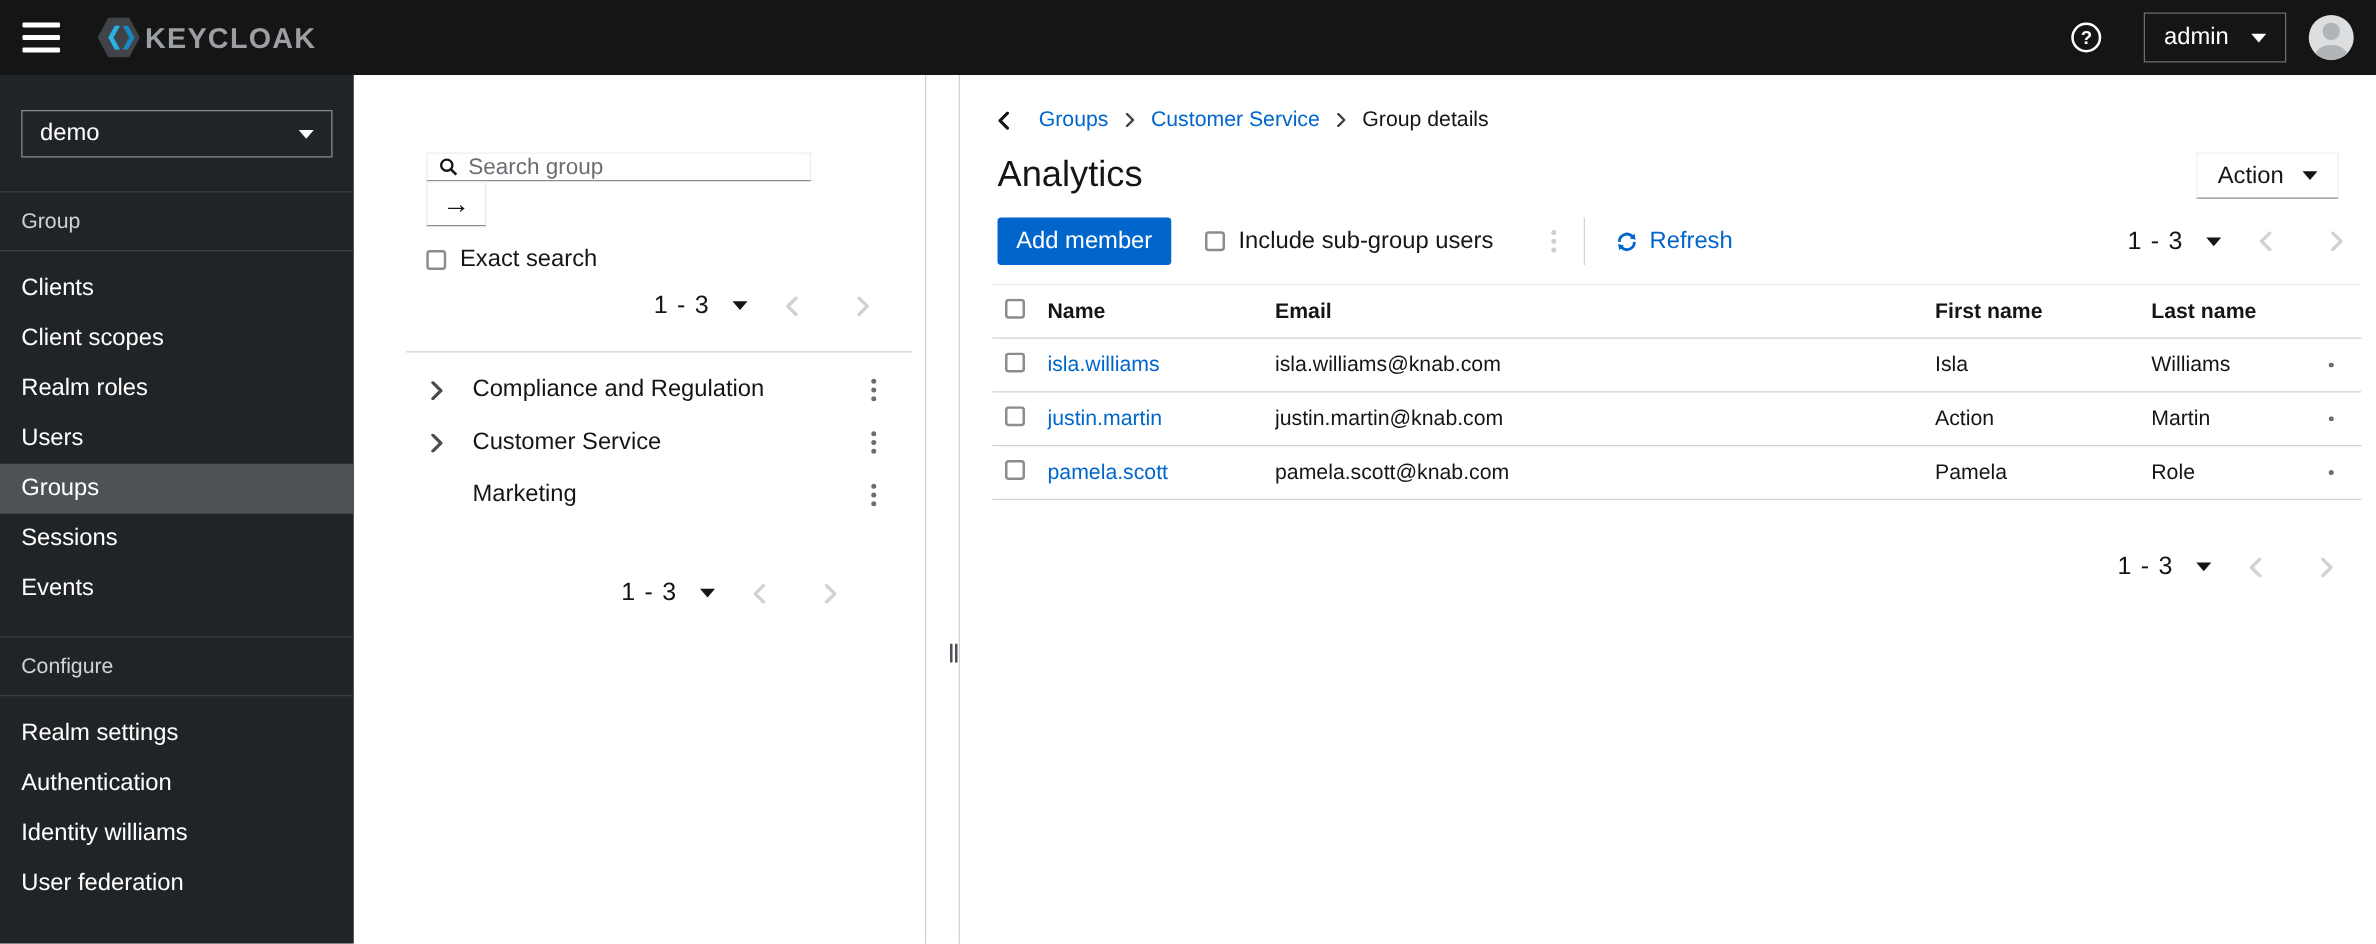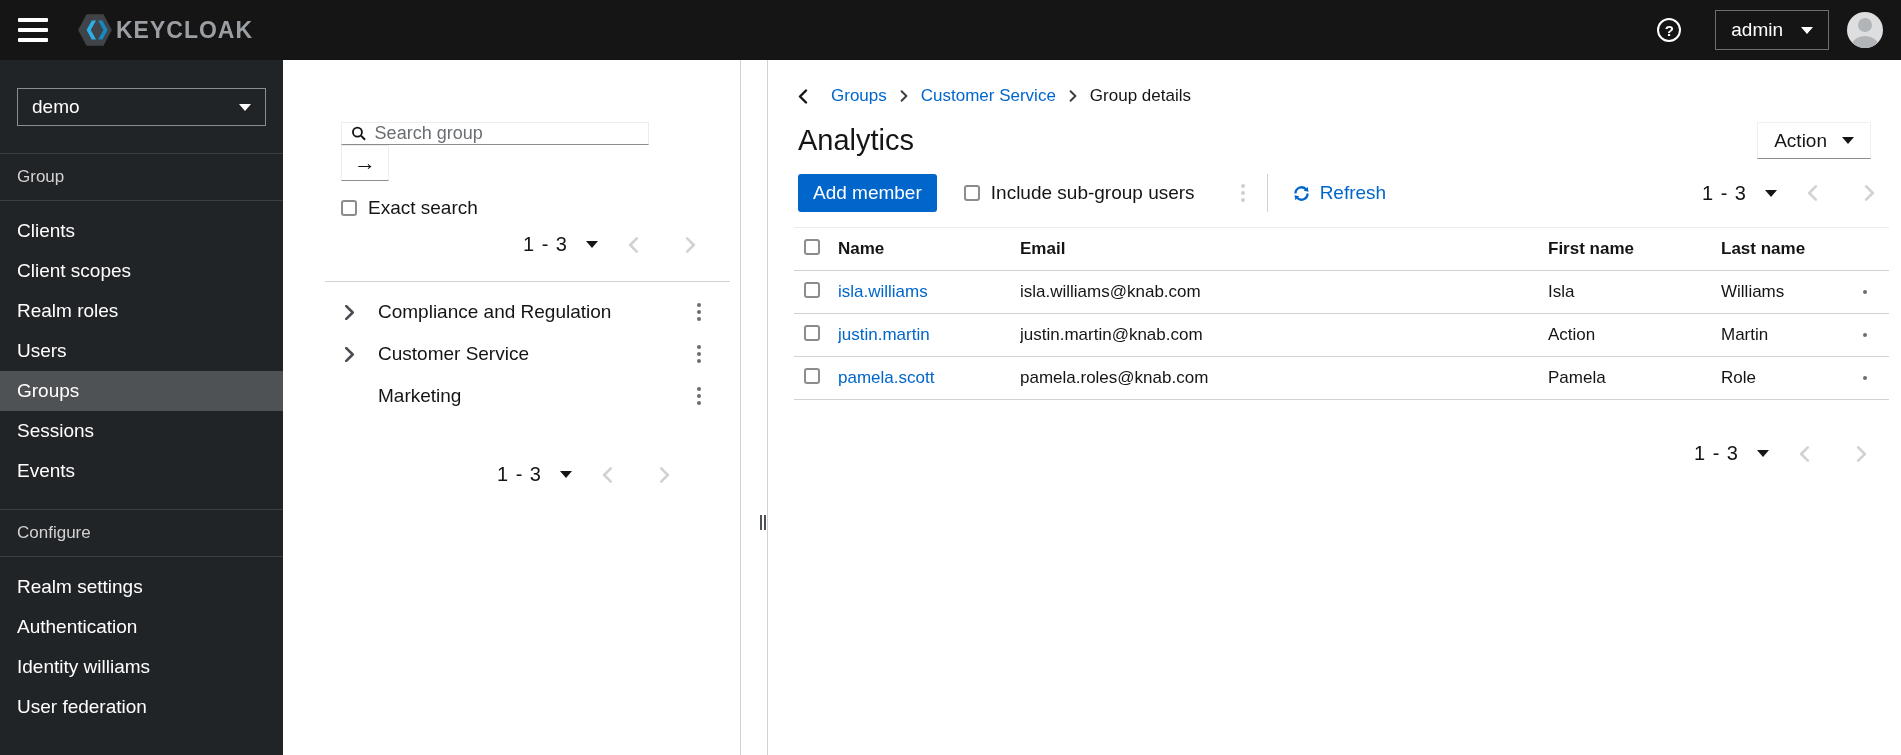--- a/index.html
+++ b/index.html
@@ -382,21 +382,21 @@
             <div class="tcell">Action</div>
             <div class="tcell">Martin</div>
             <div class="tcell kcell">
               <span class="kebab kebab-gray"></span>
             </div>
           </div>
 
           <div class="trow">
             <div class="tcell cbcell"><span class="cb"></span></div>
             <div class="tcell"><a class="ulink">pamela.scott</a></div>
-            <div class="tcell">pamela.roles@knab.com</div>
+            <div class="tcell">pamela.scott@knab.com</div>
             <div class="tcell">Pamela</div>
             <div class="tcell">Role</div>
             <div class="tcell kcell">
               <span class="kebab kebab-gray"></span>
             </div>
           </div>
         </div>
     </div>
 
     <div class="bottom-pg">

